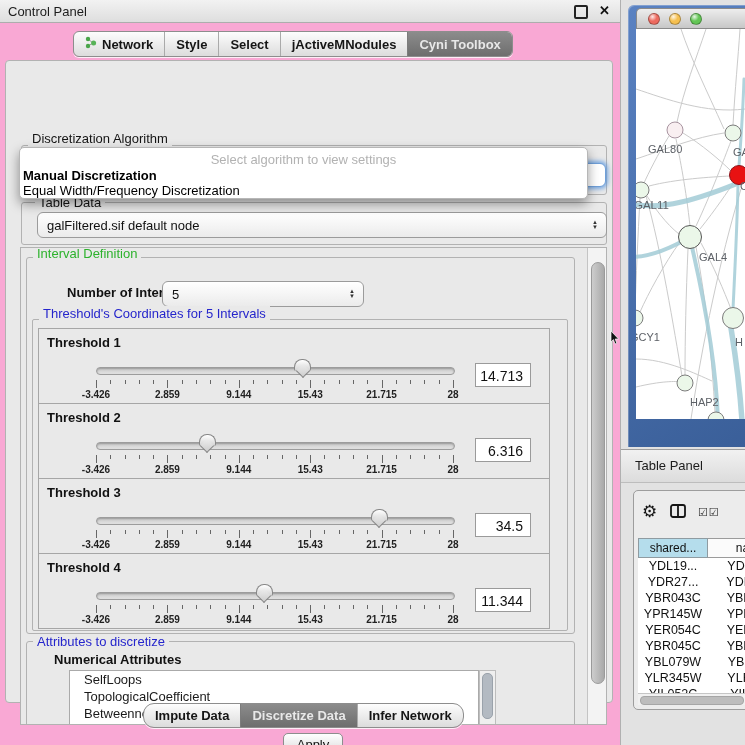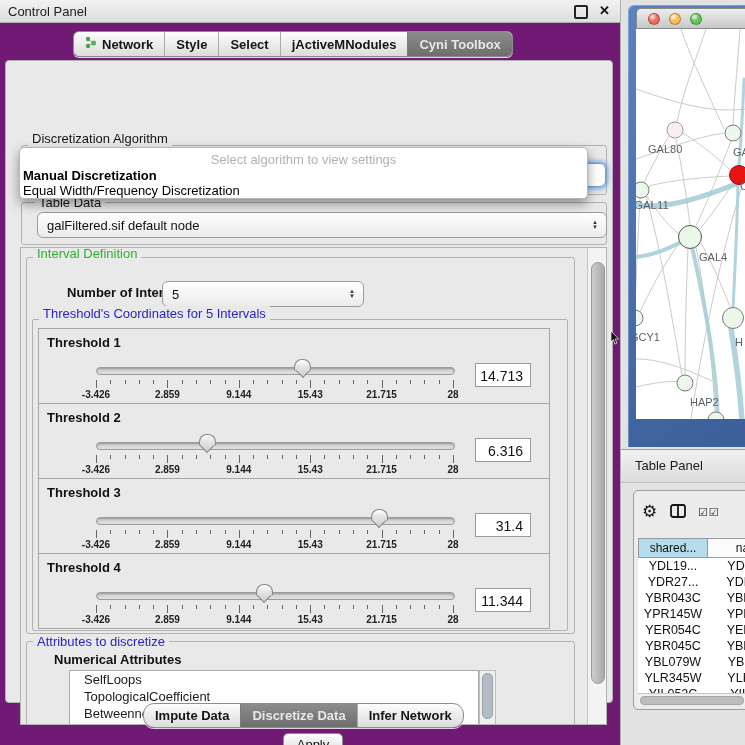--- a/index.html
+++ b/index.html
@@ -1,20 +1,20 @@
 <!DOCTYPE html>
 <html><head>
 <meta charset="utf-8">
 <style>
   html,body{margin:0;padding:0;background:#cfcfcf;}
   .stage{position:relative;width:745px;height:745px;background:#e2e2e2;overflow:hidden;
          font-family:"Liberation Sans",sans-serif;-webkit-font-smoothing:antialiased;}
 
   
-  .control-panel{position:absolute;left:0;top:0;width:620px;height:745px;background:#701a75;border-right:1px solid #b0b0b0;}
+  .control-panel{position:absolute;left:0;top:0;width:620px;height:745px;background:#f9a8d4;border-right:1px solid #b0b0b0;}
   .titlebar{position:absolute;left:0;top:0;width:100%;height:22px;background:linear-gradient(#f2f2f2,#dedede);border-bottom:1px solid #adadad;}
   .titlebar .title{position:absolute;left:8px;top:4px;font-size:13px;color:#1c1c1c;}
   .float-btn{position:absolute;right:32px;top:5px;width:10px;height:10px;border:2px solid #222;border-radius:2px;}
   .close-btn{position:absolute;right:10px;top:3px;font-size:13px;font-weight:700;color:#111;}
 
   
   .seg{position:absolute;display:flex;border:1px solid #8d8d8d;border-radius:6px;overflow:hidden;
        background:linear-gradient(#fdfdfd,#dcdcdc);box-shadow:0 1px 0 rgba(255,255,255,.8);}
   .seg-item{display:flex;align-items:center;gap:5px;padding:0 11px;height:24px;font-size:13px;font-weight:700;color:#151515;border-left:1px solid #aaa;white-space:nowrap;}
   .seg-item:first-child{border-left:none;}
@@ -301,21 +301,21 @@
               <span class="tick major" style="left: 100%;"></span>
             </div>
           <div class="scale-labels">
               <span style="left: 0%;">-3.426</span>
               <span style="left: 20%;">2.859</span>
               <span style="left: 40%;">9.144</span>
               <span style="left: 60%;">15.43</span>
               <span style="left: 80%;">21.715</span>
               <span style="left: 100%;">28</span>
             </div>
-          <div class="t-value">31.4</div>
+          <div class="t-value">34.5</div>
         </div>
         <div class="t-box" style="top:305px;">
           <span class="t-label">Threshold 4</span>
           <div class="track"></div>
           <div class="thumb" style="left: 217.29px;"></div>
           <div class="scale">
               <span class="tick major" style="left: 0%;"></span>
               <span class="tick" style="left: 4%;"></span>
               <span class="tick" style="left: 8%;"></span>
               <span class="tick" style="left: 12%;"></span>

